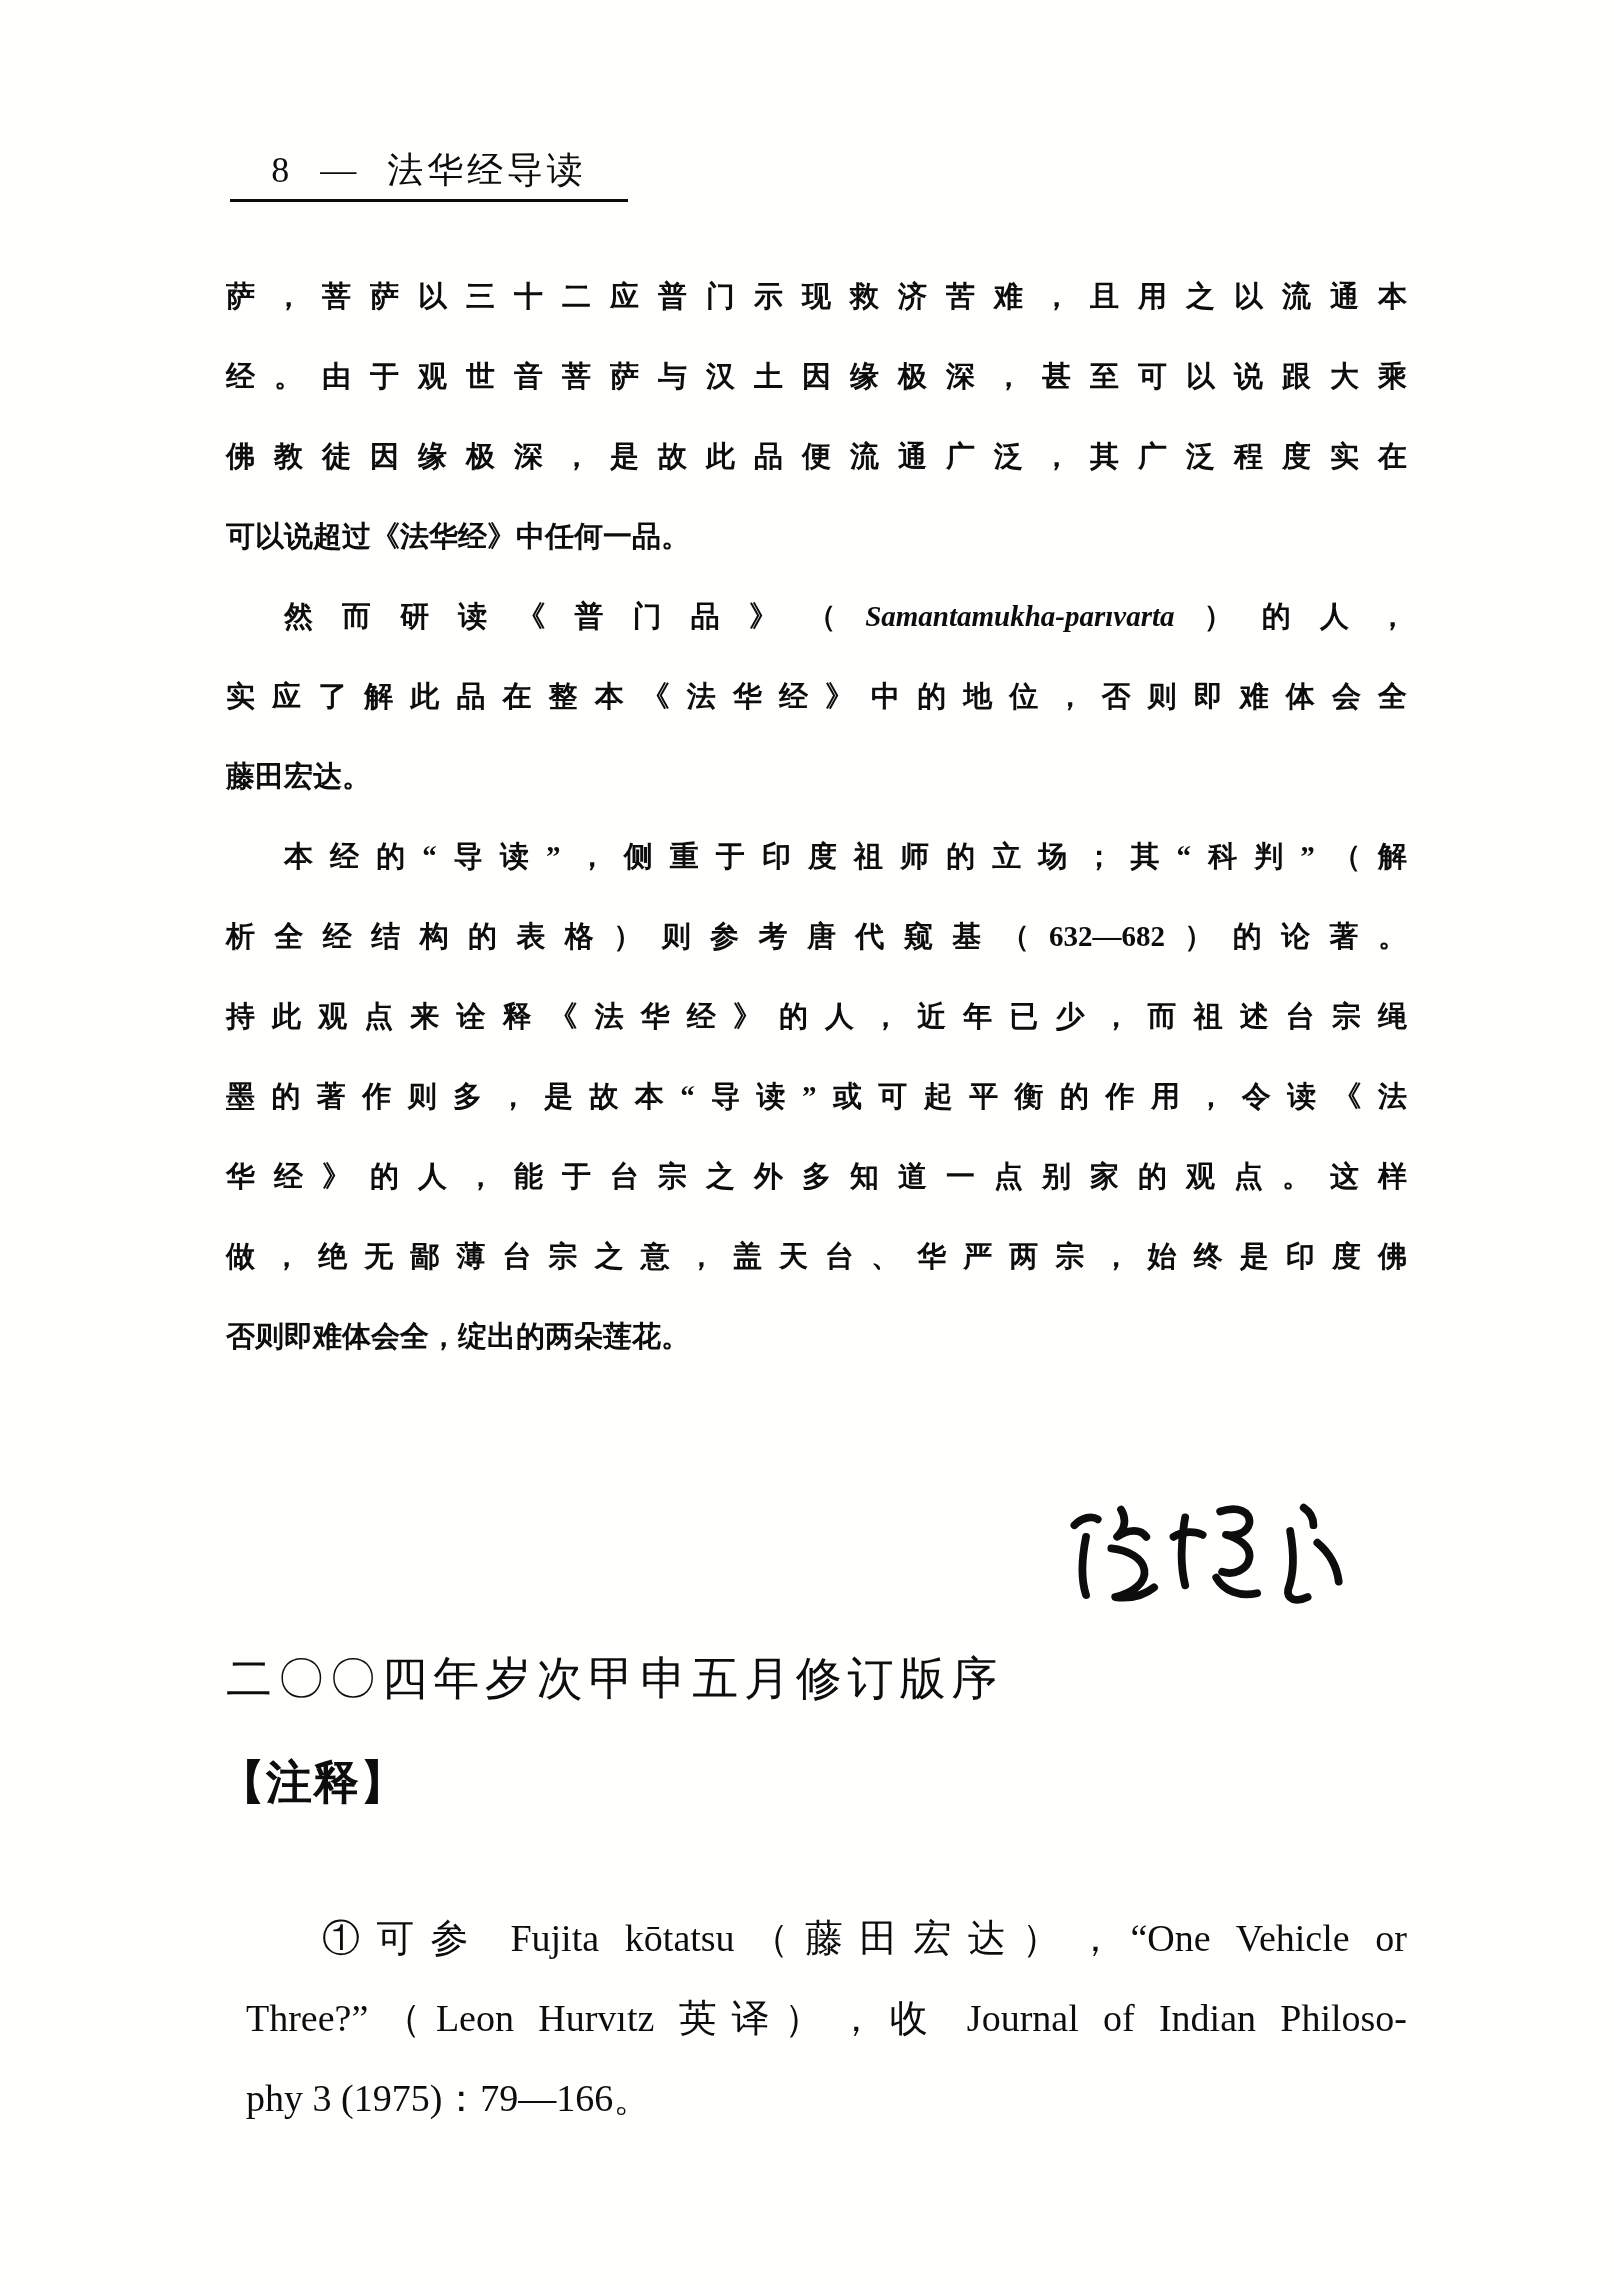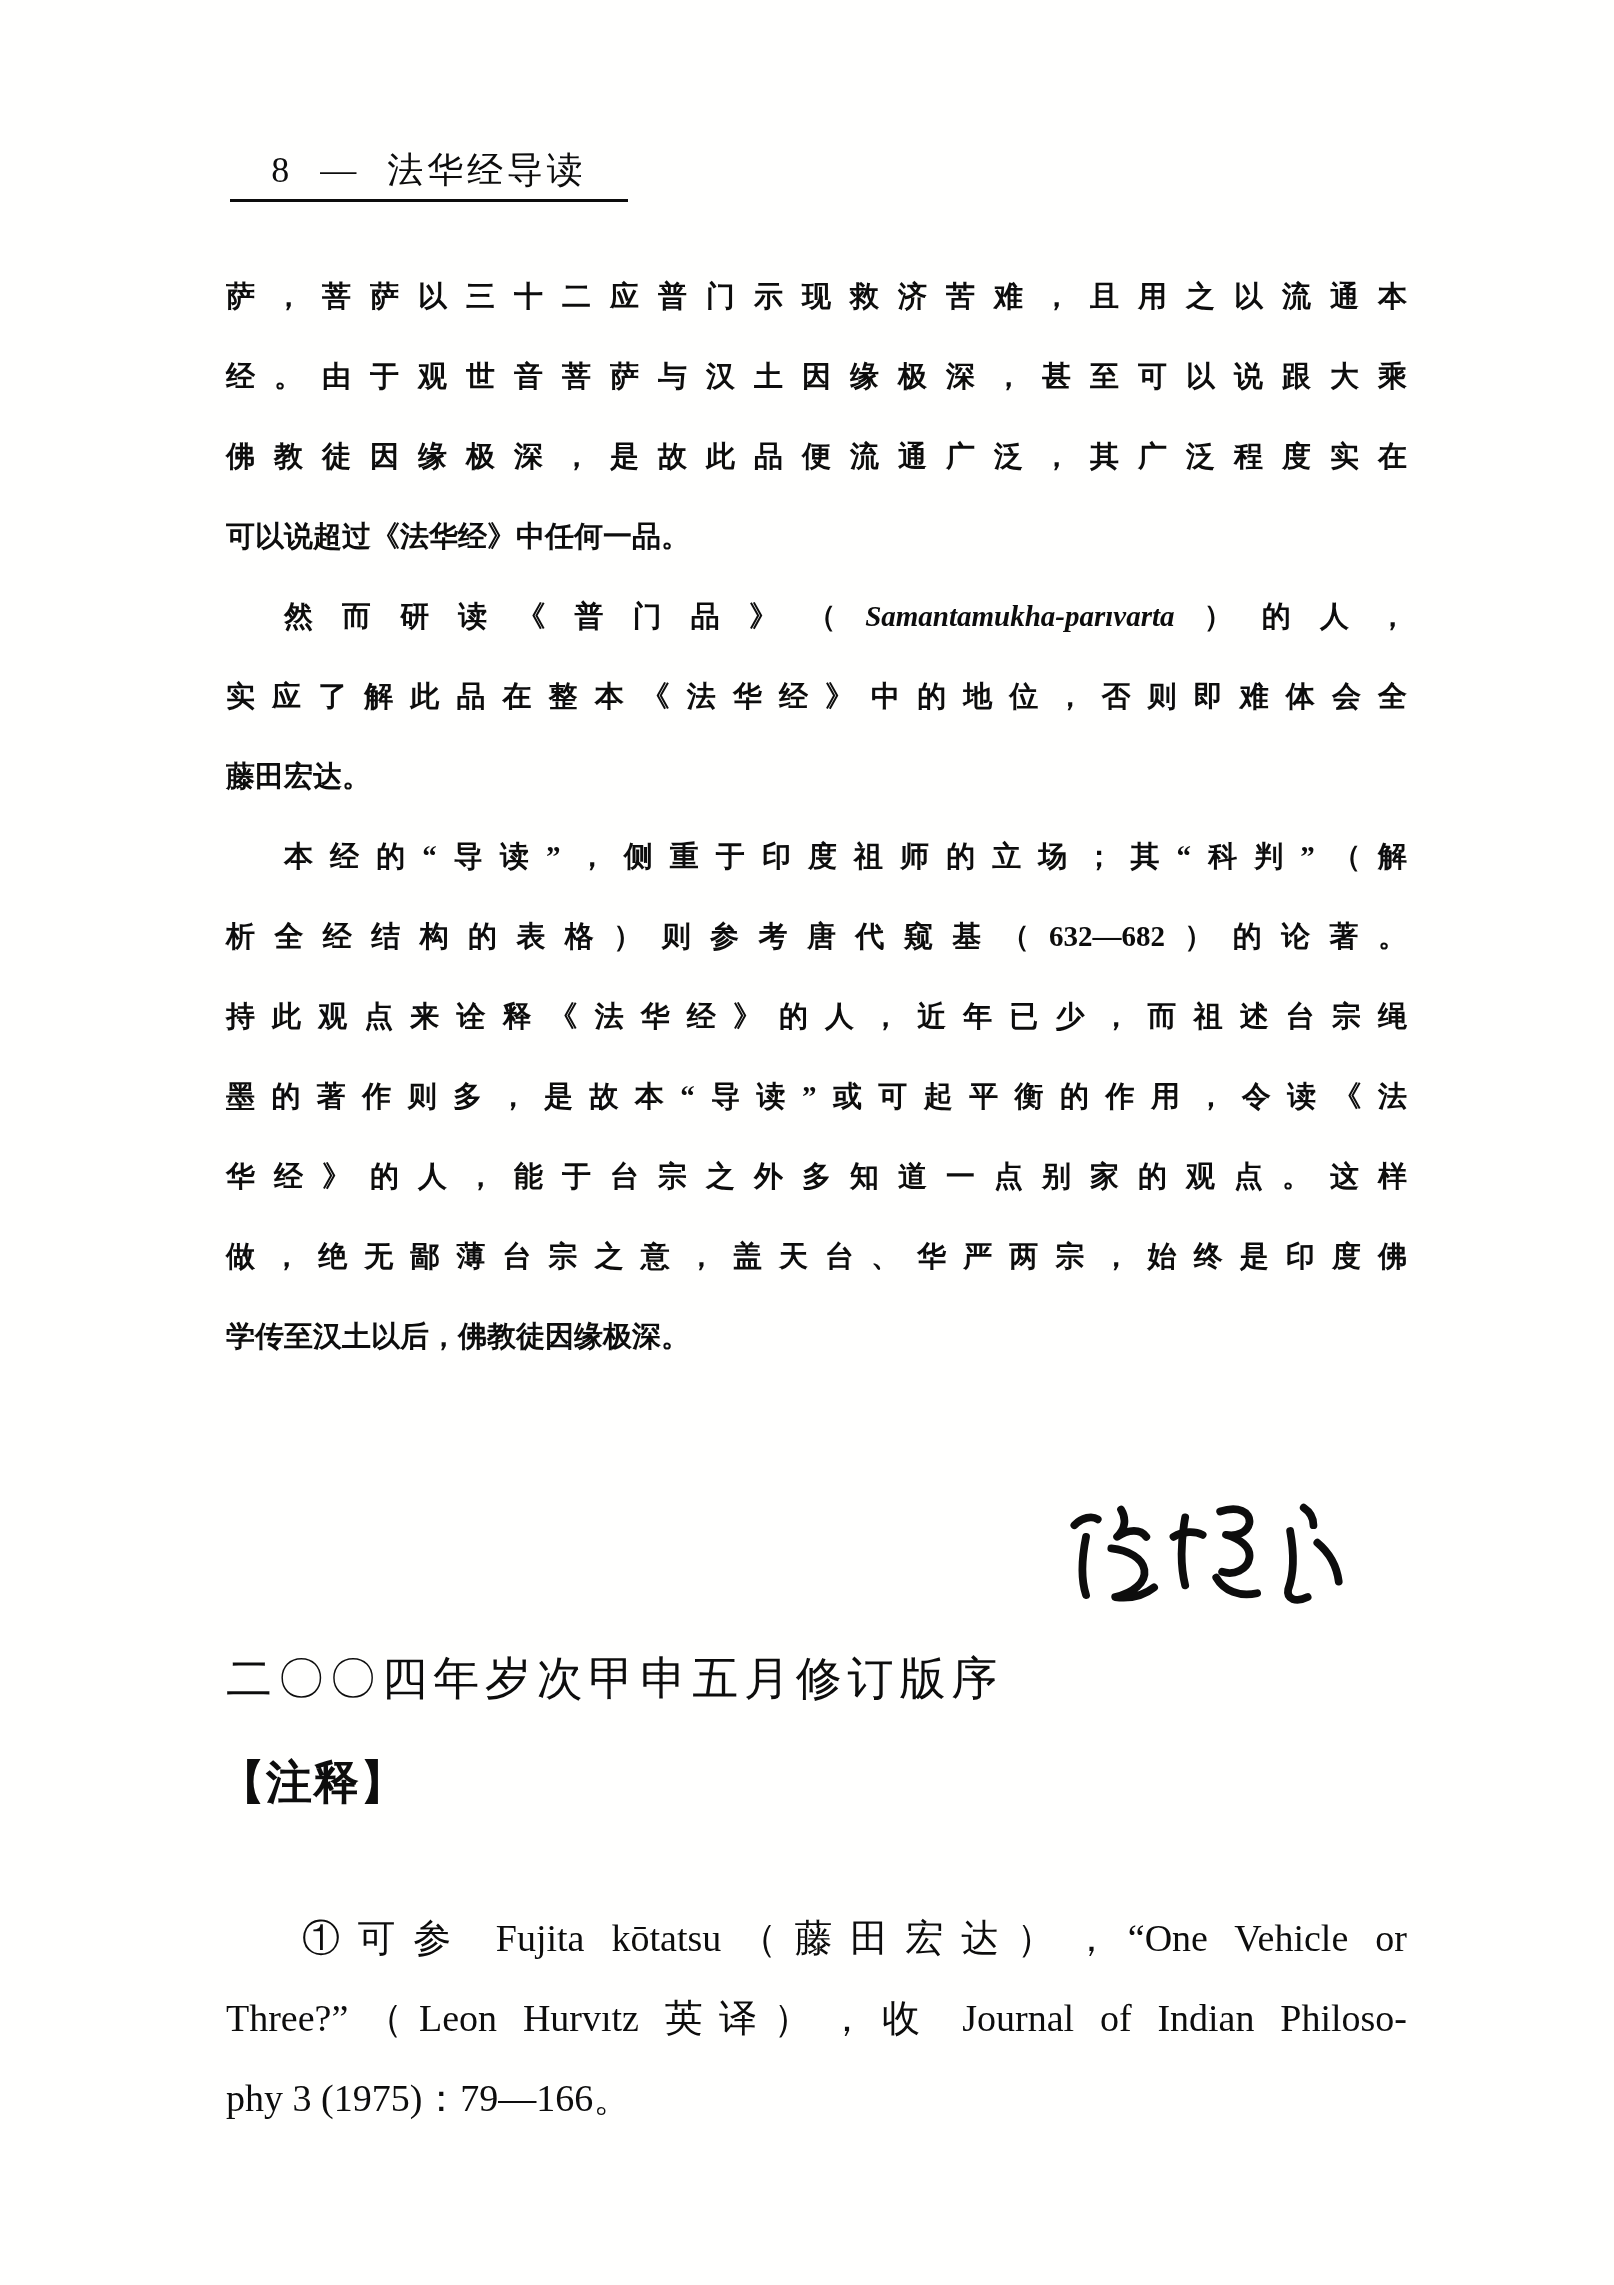--- a/index.html
+++ b/index.html
@@ -54,21 +54,21 @@
   
   .notes-heading{
     position:absolute; top:1754px; left:219px;
     font-size:46px; font-weight:700; line-height:58px;
     letter-spacing:1px;
   }
   .notes-text{
     position:absolute; top:1898px; left:226px; width:1181px;
     font-size:38px;
   }
-  .notes-text .tline{height:80px; line-height:80px;}
+  .notes-text .tline{height:80px; line-height:80px;margin-left:20px;}
 </style>
 </head>
 <body>
 
 <div class="page">
 
   <div class="running-header">
     <span>8</span>
     <span>—</span>
     <span class="book-title">法华经导读</span>
@@ -82,21 +82,21 @@
       <div class="tline last"><span>可以说超过《法华经》中任何一品。</span></div>
       <div class="tline indent"><span>然而研读《普门品》（</span><span class="italic">Samantamukha-parıvarta</span><span>）的人，</span></div>
       <div class="tline"><span>实应了解此品在整本《法华经》中的地位，否则即难体会全</span></div>
       <div class="tline last"><span>藤田宏达。</span></div>
       <div class="tline indent"><span>本经的“导读”，侧重于印度祖师的立场；其“科判”（解</span></div>
       <div class="tline"><span class="kaiti">析全经结构的表格</span><span>）则参考唐代窥基（632—682）的论著。</span></div>
       <div class="tline"><span>持此观点来诠释《法华经》的人，近年已少，而祖述台宗绳</span></div>
       <div class="tline"><span>墨的著作则多，是故本“导读”或可起平衡的作用，令读《法</span></div>
       <div class="tline"><span>华经》的人，能于台宗之外多知道一点别家的观点。这样</span></div>
       <div class="tline"><span>做，绝无鄙薄台宗之意，盖天台、华严两宗，始终是印度佛</span></div>
-      <div class="tline last"><span>学传至汉土以后，佛教徒因缘极深。</span></div>
+      <div class="tline last"><span>否则即难体会全，绽出的两朵莲花。</span></div>
     </div>
 
   <svg class="signature" viewBox="0 0 320 150" fill="none" stroke="#0d0d0d" stroke-width="8" stroke-linecap="round" stroke-linejoin="round" aria-label="谈锡永">
 
     <path d="M22,34 C30,26 40,24 46,28"></path>
     <path d="M34,46 C30,66 28,88 34,106"></path>
     <path d="M70,18 C76,28 74,38 66,46 C78,38 90,38 96,46"></path>
     <path d="M60,58 C78,60 92,68 94,80 C96,93 82,104 64,108 C80,110 94,106 104,98"></path>
     <path d="M136,26 C132,48 130,72 136,96"></path>
     <path d="M124,46 C134,40 146,40 154,44"></path>

